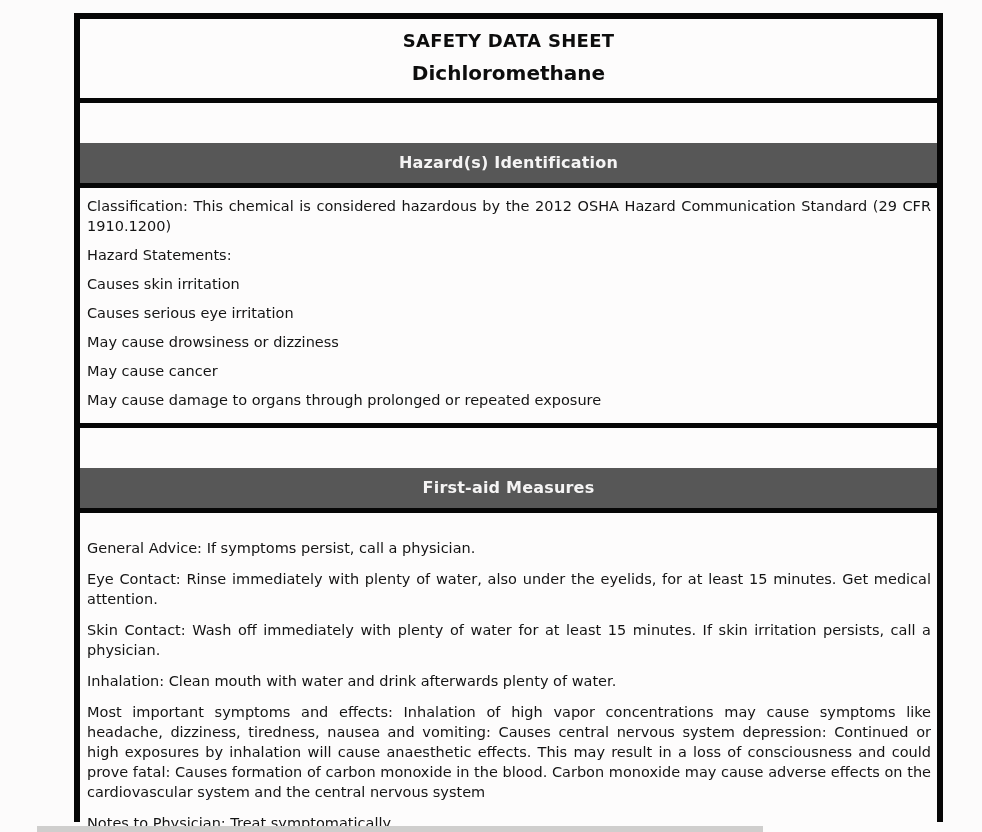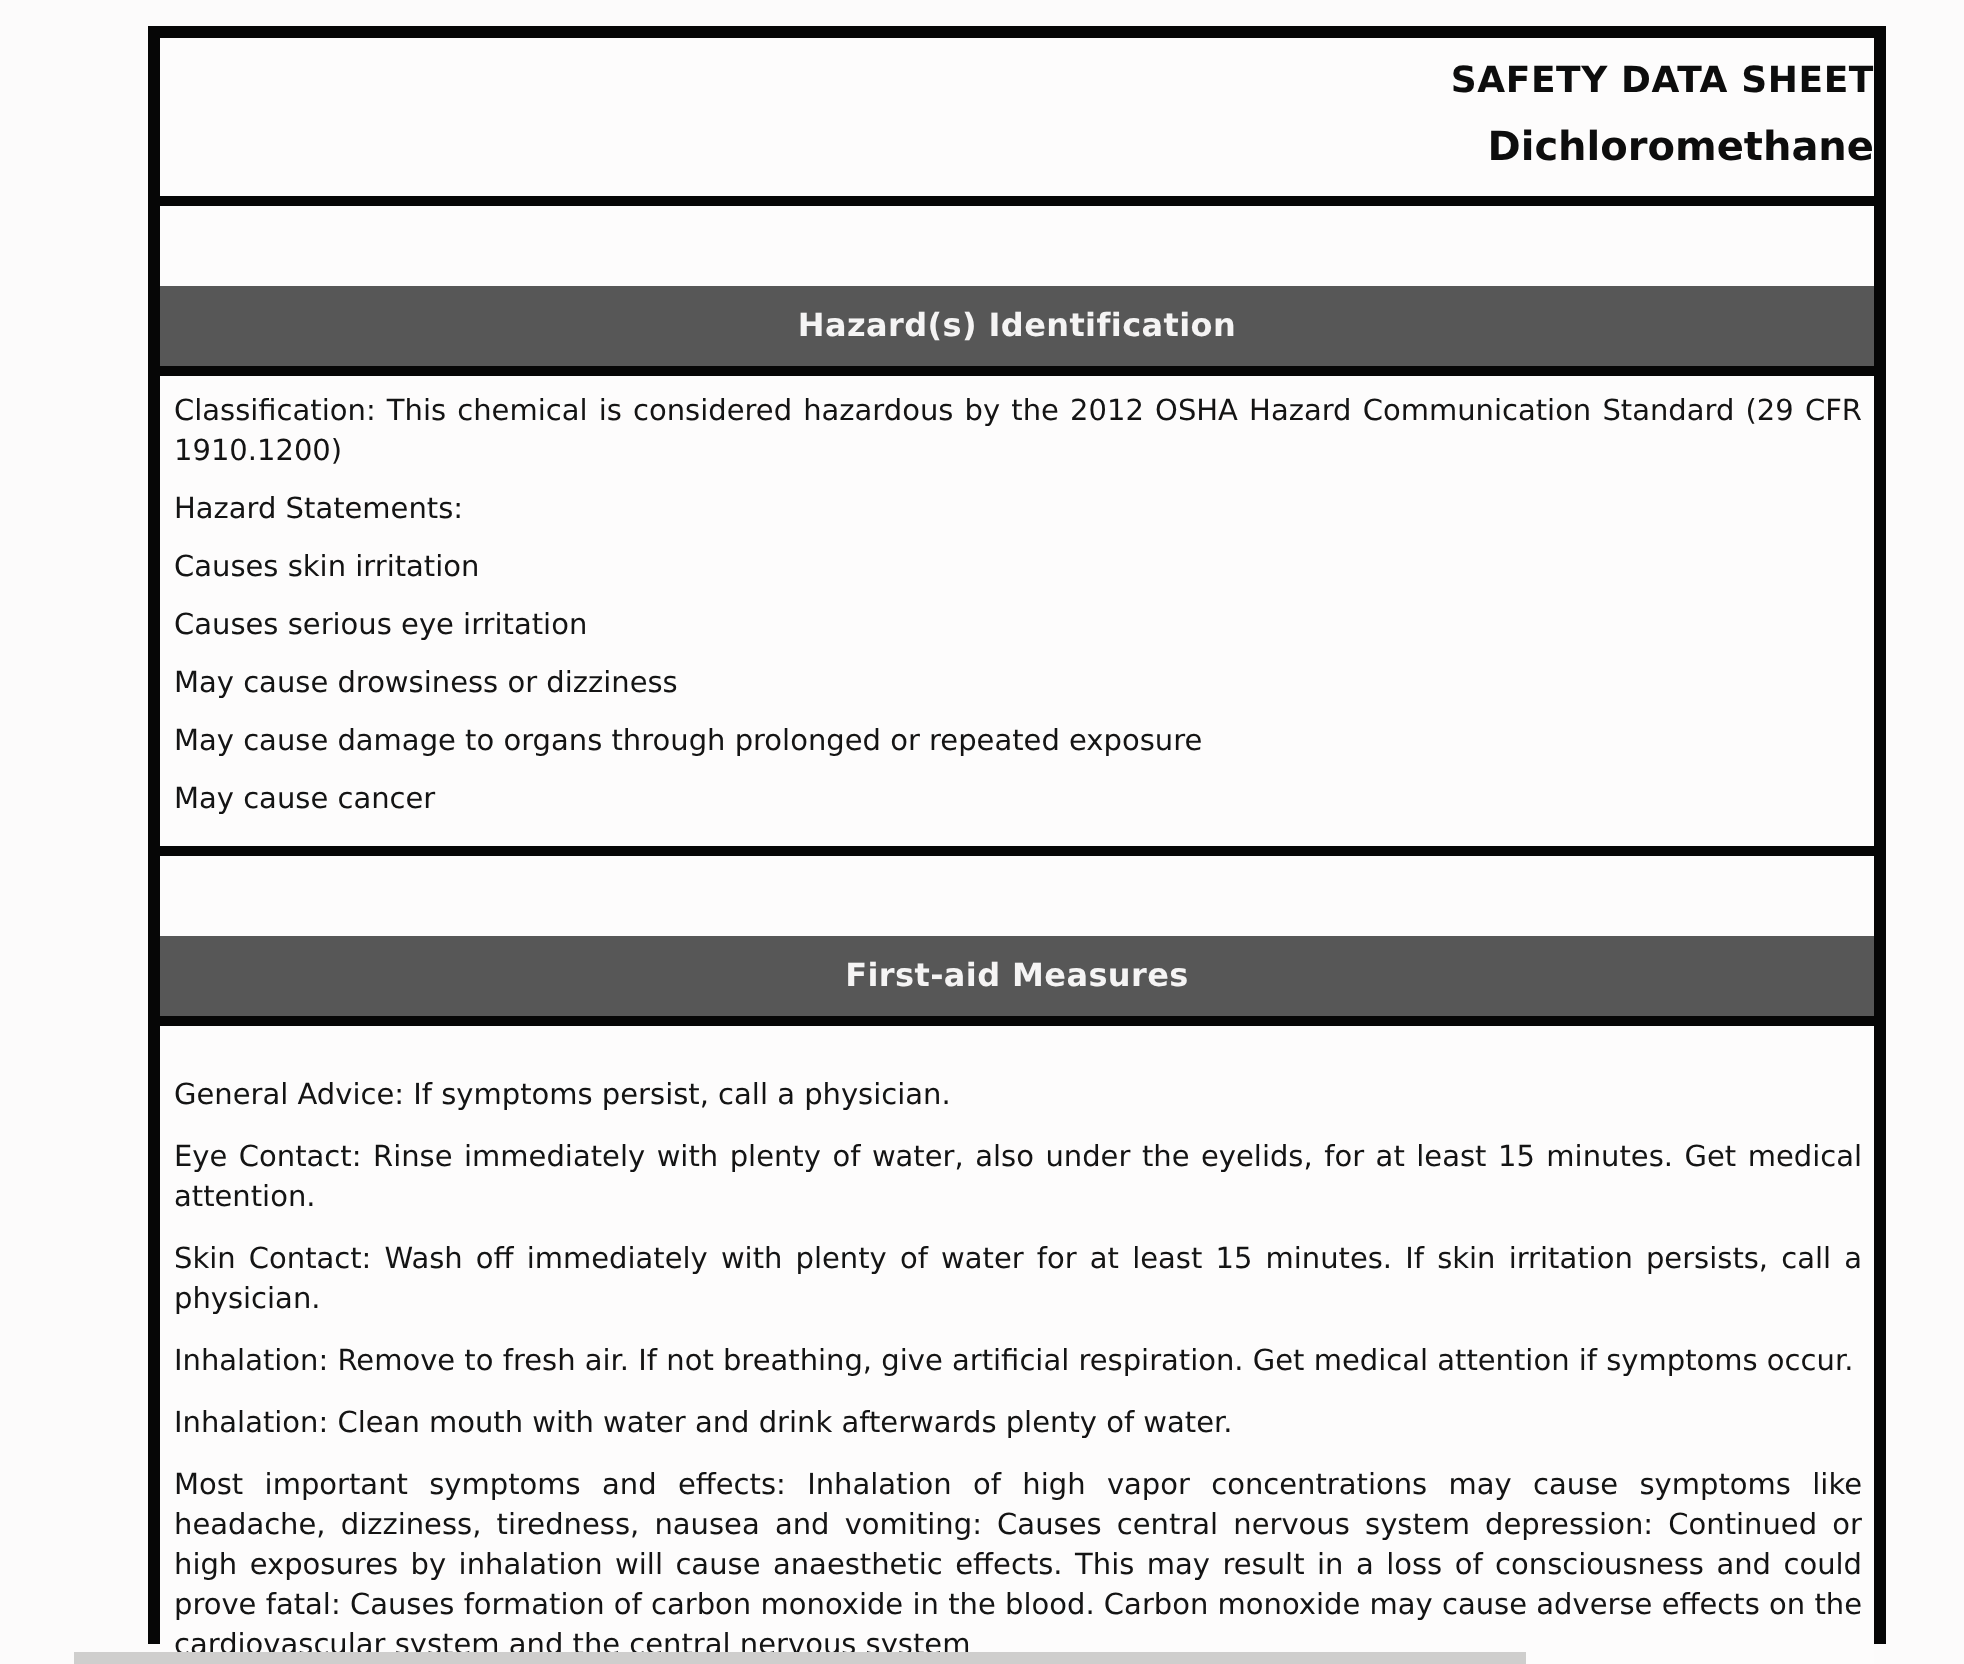--- a/index.html
+++ b/index.html
@@ -19,21 +19,21 @@
     width: 869px;
     height: 809px;
     box-sizing: border-box;
     border: 6px solid #060606;
     background: #fdfcfc;
     display: flex;
     flex-direction: column;
   }
   .title-cell {
     border-bottom: 5px solid #060606;
-    text-align: right;
+    text-align: center;
     padding: 11px 0 13px 0;
     background: #fdfcfc;
   }
   .doc-title {
     font-size: 18px;
     font-weight: bold;
     color: #0d0d0d;
     letter-spacing: 0.3px;
   }
   .doc-subtitle {
@@ -102,31 +102,30 @@
   </div>
 
   <div class="section-bar">Hazard(s) Identification</div>
 
   <div class="content hazard">
     <p class="para"><span class="lbl">Classification:</span> <span>This chemical is considered hazardous by the 2012 OSHA Hazard Communication Standard (29 CFR 1910.1200)</span></p>
     <p class="para lbl">Hazard Statements:</p>
     <div class="statement">Causes skin irritation</div>
     <div class="statement">Causes serious eye irritation</div>
     <div class="statement">May cause drowsiness or dizziness</div>
+    <div class="statement">May cause cancer</div>
     <div class="statement">May cause damage to organs through prolonged or repeated exposure</div>
-    <div class="statement">May cause cancer</div>
   </div>
 
   <div class="section-bar">First-aid Measures</div>
 
   <div class="content firstaid">
     <p class="para"><span class="lbl">General Advice:</span> <span>If symptoms persist, call a physician.</span></p>
     <p class="para"><span class="lbl">Eye Contact:</span> <span>Rinse immediately with plenty of water, also under the eyelids, for at least 15 minutes. Get medical attention.</span></p>
     <p class="para"><span class="lbl">Skin Contact:</span> <span>Wash off immediately with plenty of water for at least 15 minutes. If skin irritation persists, call a physician.</span></p>
-    <p class="para"><span class="lbl">Inhalation:</span> <span>Remove to fresh air. If not breathing, give artificial respiration. Get medical attention if symptoms occur.</span></p>
     <p class="para"><span class="lbl">Inhalation:</span> <span>Clean mouth with water and drink afterwards plenty of water.</span></p>
     <p class="para"><span class="lbl">Most important symptoms and effects:</span> <span>Inhalation of high vapor concentrations may cause symptoms like headache, dizziness, tiredness, nausea and vomiting: Causes central nervous system depression: Continued or high exposures by inhalation will cause anaesthetic effects. This may result in a loss of consciousness and could prove fatal: Causes formation of carbon monoxide in the blood. Carbon monoxide may cause adverse effects on the cardiovascular system and the central nervous system</span></p>
     <p class="para"><span class="lbl">Notes to Physician:</span> <span>Treat symptomatically</span></p>
   </div>
 
 </div>
 
 <div class="bottom-strip"></div>
 
 </body></html>

